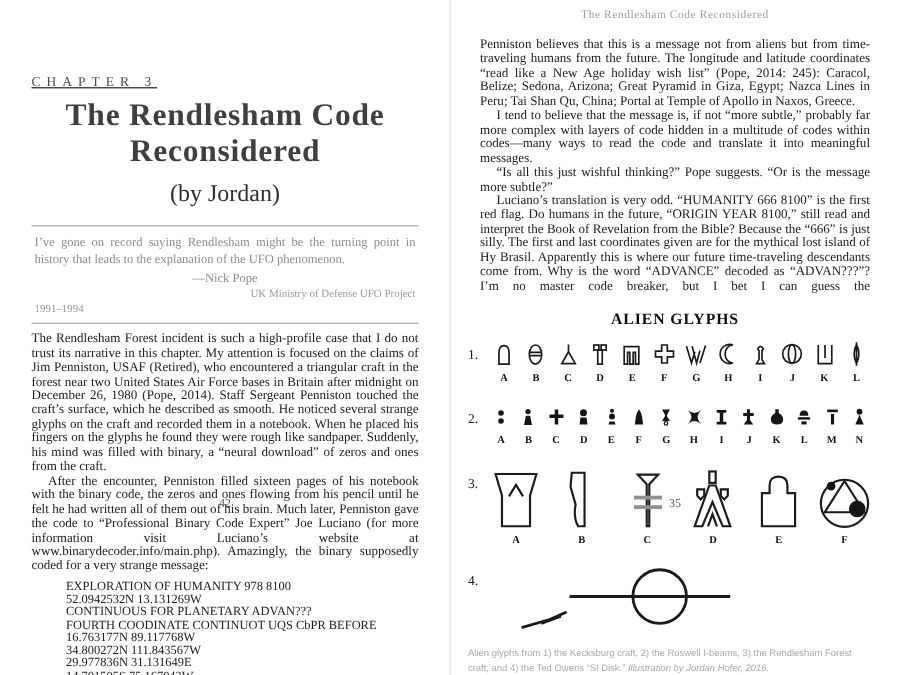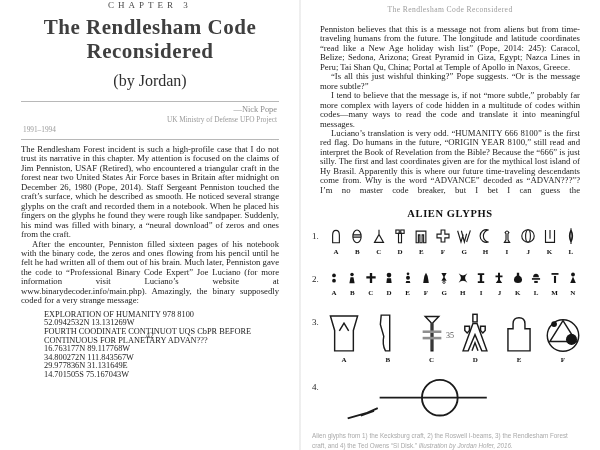--- a/index.html
+++ b/index.html
@@ -5,28 +5,28 @@
   html,body{margin:0;padding:0;background:#ffffff;}
   .spread{position:relative;width:600px;height:450px;background:#ffffff;display:flex;
           font-family:"Liberation Serif", serif;color:#1c1c1c;overflow:hidden;}
   .gutter{position:absolute;left:299px;top:0;width:2px;height:450px;
           background:linear-gradient(90deg,#f6f6f6,#e7e7e7,#f6f6f6);}
   .page{width:300px;height:364px;box-sizing:border-box;position:relative;}
   .page-left{padding:0 21px;}
   .page-right{padding:0 20px;}
 
   
-  .chapter-label{text-align:center;font-size:9px;letter-spacing:4px;color:#4a4a4a;}
+  .chapter-label{margin-top:49px;font-size:9px;letter-spacing:4px;color:#4a4a4a;text-decoration:underline;}
   .chapter-title{margin-top:6px;text-align:center;font-size:21px;font-weight:bold;color:#3f3f3f;
                  line-height:1.12;letter-spacing:.5px;}
   .byline{margin-top:9px;text-align:center;font-size:16px;color:#2f2f2f;}
   .rule{border-top:1px solid #b8b8b8;margin-top:11px;}
   .rule2{border-top:1px solid #b8b8b8;margin-top:4px;}
   .epigraph{margin-top:5px;padding:0 2px;color:#8c8c8c;font-size:8.4px;line-height:1.32;text-align:justify;}
-  .attr{padding:0 2px;text-align:right;color:#8c8c8c;font-size:8.4px;margin-top:3px;}
+  .attr{padding:0 2px;text-align:center;color:#8c8c8c;font-size:8.4px;margin-top:3px;}
   .attr-org{padding:0 2px;text-align:right;color:#9a9a9a;font-size:7.3px;margin-top:1px;}
   .attr-years{padding:0 2px;text-align:left;color:#9a9a9a;font-size:7.3px;margin-top:1px;margin-bottom:5px;}
   .bodytext{margin-top:5px;}
   .bodytext p{margin:0;font-size:8.7px;line-height:9.45px;text-align:justify;}
   .indent{text-indent:11px;}
   .continues{text-align-last:justify;}
   .code-block{margin-top:5px;margin-left:23px;}
   .code-line{font-size:8.3px;line-height:8.6px;white-space:nowrap;}
   .page-number{position:absolute;bottom:24px;left:0;right:0;text-align:center;font-size:8px;color:#555;}
 
@@ -57,51 +57,52 @@
 <body>
 
 <div class="spread">
 
   <div class="page page-left">
     <div class="chapter-label">CHAPTER 3</div>
     <div class="chapter-title">The Rendlesham Code Reconsidered</div>
     <div class="byline">(by Jordan)</div>
 
     <div class="rule"></div>
+    <div class="epigraph">I’ve gone on record saying Rendlesham might be the turning point in history that leads to the explanation of the UFO phenomenon.</div>
     <div class="attr">—Nick Pope</div>
     <div class="attr-org">UK Ministry of Defense UFO Project</div>
     <div class="attr-years">1991–1994</div>
     <div class="rule2"></div>
 
     <div class="bodytext">
       <p>The Rendlesham Forest incident is such a high-profile case that I do not trust its narrative in this chapter. My attention is focused on the claims of Jim Penniston, USAF (Retired), who encountered a triangular craft in the forest near two United States Air Force bases in Britain after midnight on December 26, 1980 (Pope, 2014). Staff Sergeant Penniston touched the craft’s surface, which he described as smooth. He noticed several strange glyphs on the craft and recorded them in a notebook. When he placed his fingers on the glyphs he found they were rough like sandpaper. Suddenly, his mind was filled with binary, a “neural download” of zeros and ones from the craft.</p>
       <p class="indent">After the encounter, Penniston filled sixteen pages of his notebook with the binary code, the zeros and ones flowing from his pencil until he felt he had written all of them out of his brain. Much later, Penniston gave the code to “Professional Binary Code Expert” Joe Luciano (for more information visit Luciano’s website at www.binarydecoder.info/main.php). Amazingly, the binary supposedly coded for a very strange message:</p>
     </div>
 
     <div class="code-block">
         <div class="code-line">EXPLORATION OF HUMANITY 978 8100</div>
         <div class="code-line">52.0942532N 13.131269W</div>
+        <div class="code-line">CONTINUOUS FOR PLANETARY ADVAN???</div>
         <div class="code-line">FOURTH COODINATE CONTINUOT UQS CbPR BEFORE</div>
-        <div class="code-line">CONTINUOUS FOR PLANETARY ADVAN???</div>
         <div class="code-line">16.763177N 89.117768W</div>
         <div class="code-line">34.800272N 111.843567W</div>
         <div class="code-line">29.977836N 31.131649E</div>
         <div class="code-line">14.701505S 75.167043W</div>
       </div>
 
     <div class="page-number">42</div>
   </div>
 
   <div class="page page-right">
     <div class="running-header">The Rendlesham Code Reconsidered</div>
 
     <div class="bodytext rp-body">
       <p>Penniston believes that this is a message not from aliens but from time-traveling humans from the future. The longitude and latitude coordinates “read like a New Age holiday wish list” (Pope, 2014: 245): Caracol, Belize; Sedona, Arizona; Great Pyramid in Giza, Egypt; Nazca Lines in Peru; Tai Shan Qu, China; Portal at Temple of Apollo in Naxos, Greece.</p>
+      <p class="indent">I tend to believe that the message is, if not “more subtle,” probably far more complex with layers of code hidden in a multitude of codes within codes—many ways to read the code and translate it into meaningful messages.</p>
       <p class="indent">“Is all this just wishful thinking?” Pope suggests. “Or is the message more subtle?”</p>
-      <p class="indent">I tend to believe that the message is, if not “more subtle,” probably far more complex with layers of code hidden in a multitude of codes within codes—many ways to read the code and translate it into meaningful messages.</p>
       <p class="indent continues">Luciano’s translation is very odd. “HUMANITY 666 8100” is the first red flag. Do humans in the future, “ORIGIN YEAR 8100,” still read and interpret the Book of Revelation from the Bible? Because the “666” is just silly. The first and last coordinates given are for the mythical lost island of Hy Brasil. Apparently this is where our future time-traveling descendants come from. Why is the word “ADVANCE” decoded as “ADVAN???”? I’m no master code breaker, but I bet I can guess the</p>
     </div>
 
     <div class="section-heading">ALIEN GLYPHS</div>
 
     <div class="glyph-rows">
         <div class="glyph-row style-outline">
           <div class="row-num">1.</div>
           <div class="glyph-strip">
             <div class="glyph-cell">

